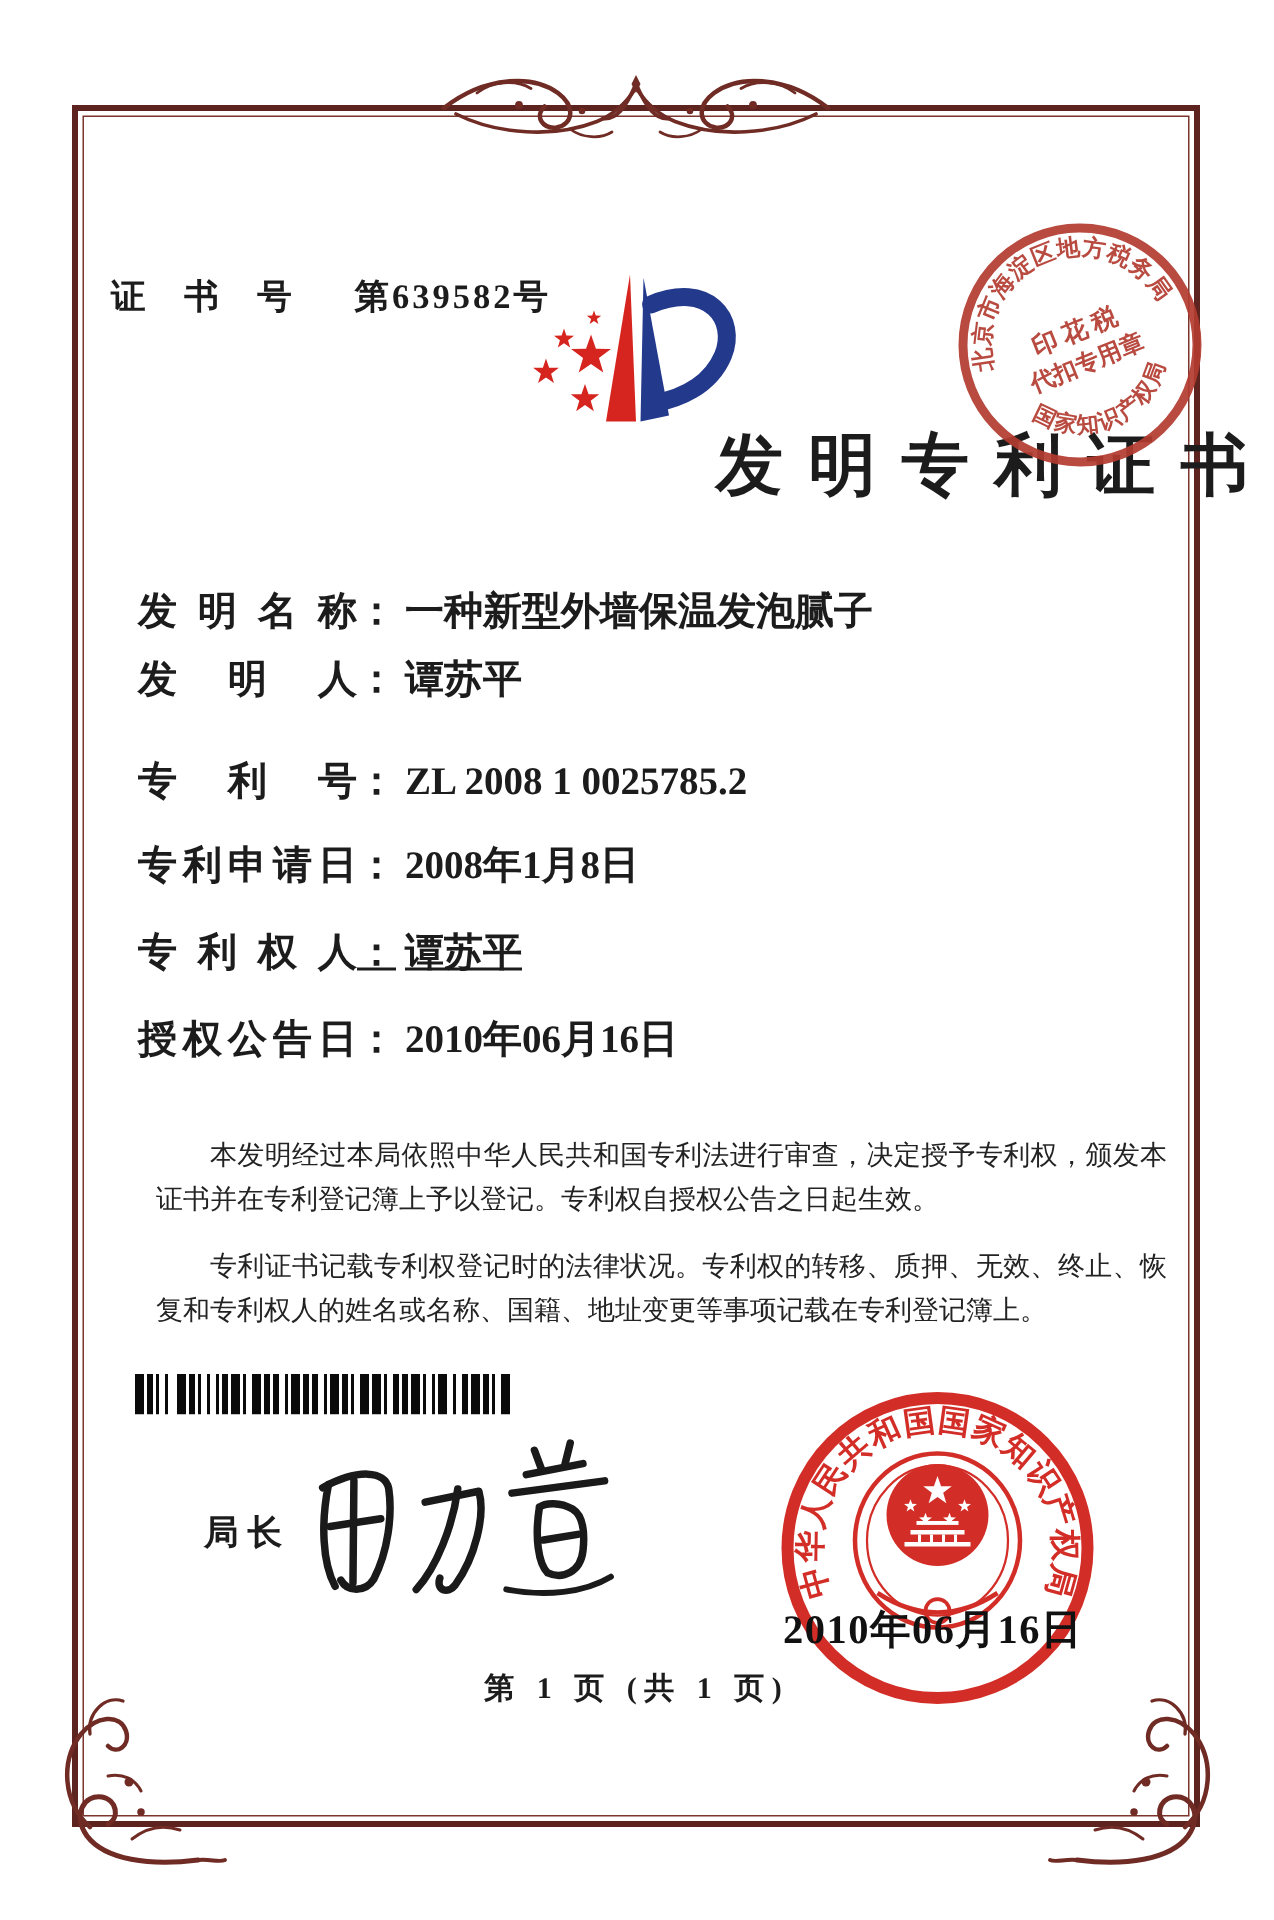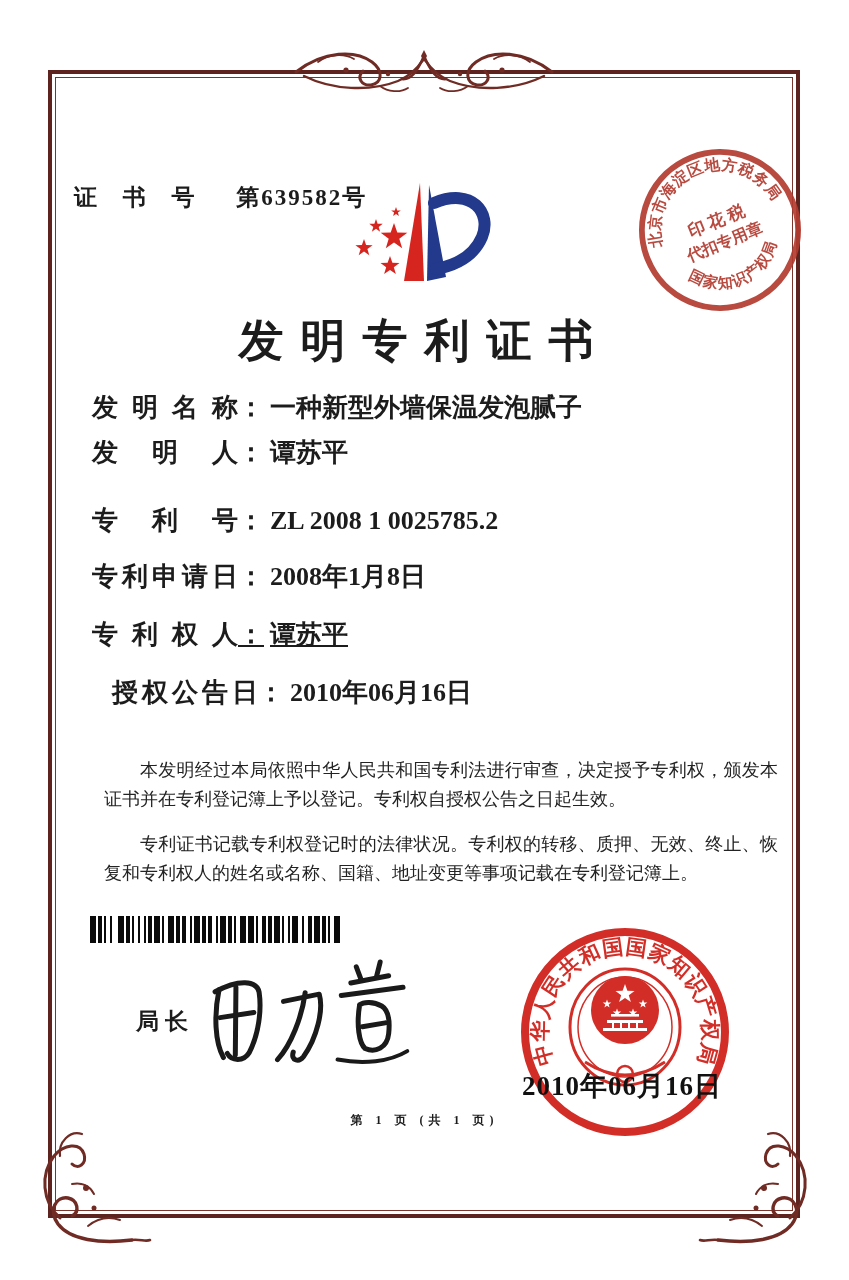--- a/index.html
+++ b/index.html
@@ -16,44 +16,44 @@
   
   .cert-no{left:74px;top:182px;font-size:23px;font-weight:bold;z-index:3;}
   .cert-no .lbl{letter-spacing:10px;}
   .cert-no .val{margin-left:26px;letter-spacing:2px;}
 
   .logo-box{left:330px;top:168px;width:200px;height:132px;z-index:3;}
 
   .tax-stamp{left:634px;top:144px;width:172px;height:172px;z-index:4;
              transform:rotate(-22deg);opacity:.92;}
 
-  .title{left:0;right:0;top:311px;text-align:center;font-size:45px;font-weight:bold;
+  .title{left:0;right:0;top:280px;text-align:right;font-size:45px;font-weight:bold;
          letter-spacing:17px;z-index:3;}
 
   
   .frow{left:92px;font-size:26px;font-weight:bold;z-index:3;white-space:nowrap;}
   .frow .flabel{display:inline-block;width:146px;text-align:justify;text-align-last:justify;vertical-align:bottom;}
   .frow .fcolon{margin-right:6px;}
-  .r1{top:390px;} .r2{top:435px;} .r3{top:503px;} .r4{top:559px;} .r5{top:617px;text-decoration:underline;} .r6{top:675px;margin-left:20px;}
+  .r1{top:390px;} .r2{top:435px;} .r3{top:503px;} .r4{top:559px;} .r5{top:617px;text-decoration:underline;} .r6{top:675px;}
 
   
   .body-text{left:88px;top:740px;width:706px;font-size:18px;line-height:29px;z-index:3;
              color:#232323;text-align:justify;}
   .body-text p{margin:16px;text-indent:2em;}
 
   .barcode{left:90px;top:916px;width:302px;height:27px;z-index:3;overflow:hidden;white-space:nowrap;font-size:0;background:#fff;}
   .barcode i{display:inline-block;height:27px;}
 
   .chief{left:136px;top:1006px;font-size:23px;font-weight:bold;letter-spacing:6px;z-index:3;}
   .sig{left:192px;top:956px;width:265px;height:120px;z-index:3;transform:rotate(-2deg);}
 
   .seal{left:515px;top:922px;width:220px;height:220px;z-index:3;opacity:.95;}
   .seal-date{left:522px;top:1068px;font-size:27px;font-weight:bold;letter-spacing:1px;color:#111;z-index:5;}
 
-  .footer{left:0;right:0;top:1112px;text-align:center;font-size:12px;font-weight:bold;
+  .footer{left:0;right:0;top:1112px;text-align:center;font-size:20px;font-weight:bold;
           letter-spacing:5px;z-index:3;}
 </style>
 </head>
 <body>
 
 <div class="frame-outer">
   <div class="frame-inner"></div>
 </div>
 
 <svg class="abs ornament" style="left:284px;top:40px;" width="280" height="62" viewBox="0 0 280 62">

